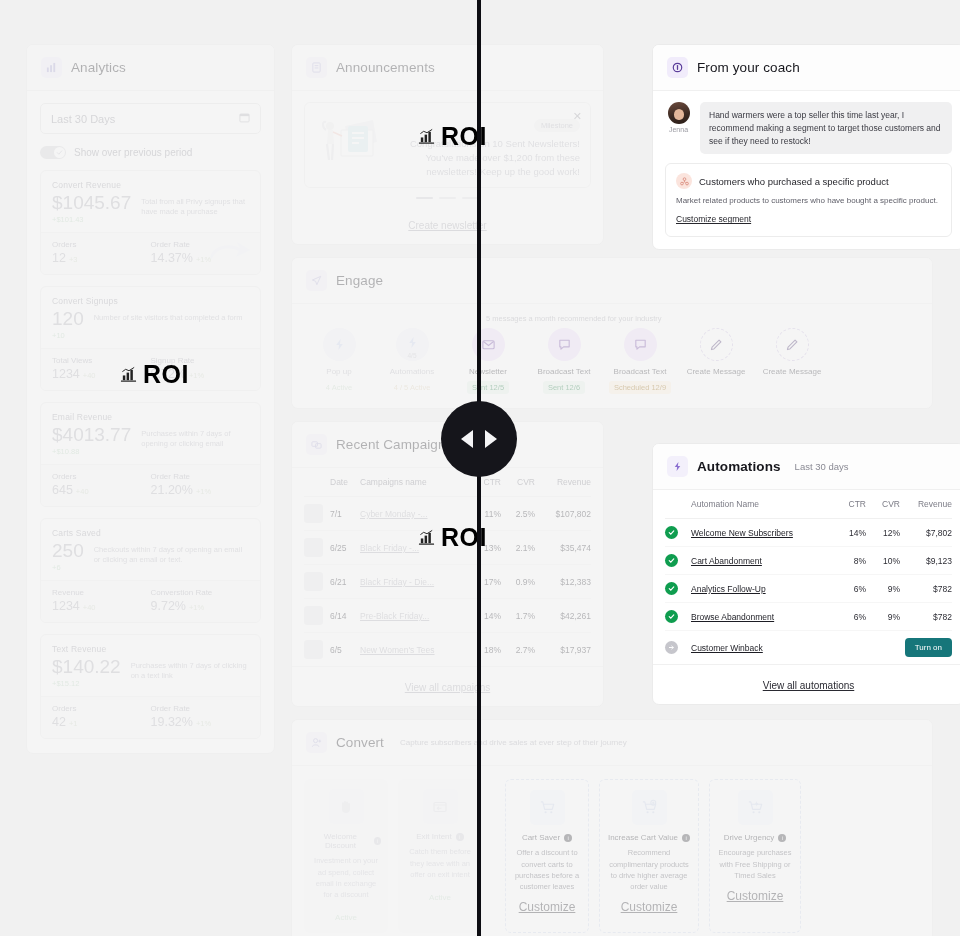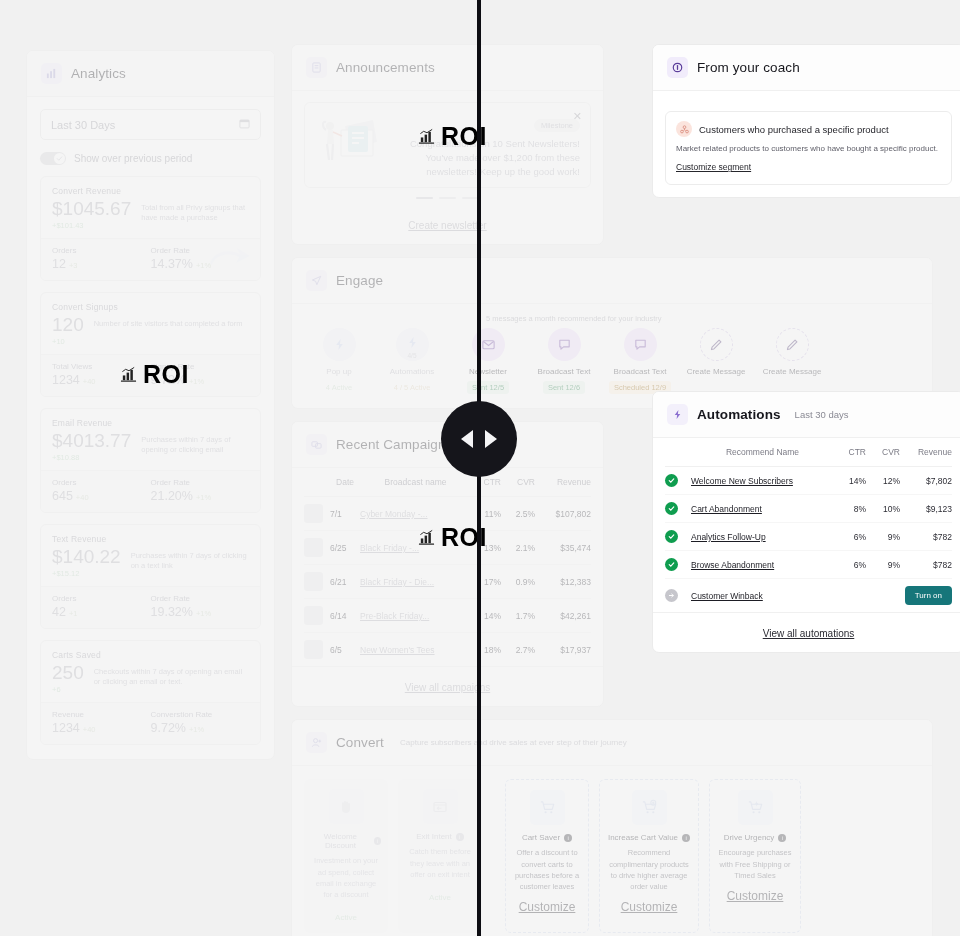--- a/index.html
+++ b/index.html
@@ -23,21 +23,21 @@
   .nav-right { display: flex; gap: 14px; margin-left: auto; margin-right: 14px; }
   .nav-pill { height: 11px; background: #d6d6d6; border-radius: 1px; }
   .nav-pill.w1 { width: 42px; } .nav-pill.w2 { width: 40px; }
   .nav-pill.w3 { width: 46px; } .nav-pill.w4 { width: 38px; }
   .nav-pill.w5 { width: 40px; } .nav-pill.w6 { width: 36px; }
   .nav-pill.r1 { width: 46px; } .nav-pill.r2 { width: 36px; }
   .nav-pill.r3 { width: 32px; } .nav-pill.r4 { width: 40px; }
 
   
   .page { position: absolute; top: 31px; left: 0; width: 960px; height: 905px; }
-  .col-left  { position: absolute; left: 26px;  top: 19px; width: 249px; }
+  .col-left  { position: absolute; left: 26px;  top: 13px; width: 249px; }
   .col-mid   { position: absolute; left: 291px; top: 13px; width: 313px; }
   .col-right { position: absolute; left: 652px; top: 13px; width: 313px; }
 
   .card {
     background: #fff; border: 1px solid #ebebeb; border-radius: 7px;
     margin-bottom: 12px; overflow: hidden;
   }
   .card-head {
     display: flex; align-items: center; gap: 9px;
     padding: 12px 14px; border-bottom: 1px solid #f0f0f0;
@@ -168,21 +168,21 @@
   .b-sched { background: #fdf0dc; color: #9a6a12; }
   .b-mut { background: transparent; color: #c9dcc9; }
   .b-mut2 { background: transparent; color: #e0d3b9; }
 
   
   .tbl { width: 100%; border-collapse: collapse; }
   .tbl th {
     font-size: 8.5px; font-weight: 400; color: #7c7c86; text-align: right;
     padding: 9px 0 9px; border-bottom: 1px solid #f0f0f0;
   }
-  .tbl th.l { text-align: center; }
+  .tbl th.l { text-align: left; }
   .tbl td {
     font-size: 8.5px; color: #2d2d35; text-align: right;
     padding: 7px 0; border-bottom: 1px solid #f6f6f6;
   }
   .tbl td.l { text-align: left; }
   .tbl tr:last-child td { border-bottom: none; }
   .thumb {
     width: 19px; height: 19px; border-radius: 3px; background: #ececee;
     display:block;
   }
@@ -362,60 +362,60 @@
               </div>
               <div class="sub-cell">
                 <div class="sub-label">Order Rate</div>
                 <div class="sub-val"><span>21.20%</span><span class="d">+1%</span></div>
               </div>
             </div>
           </div>
 
           <div class="metric">
             <div class="metric-top">
+              <div class="m-label">Carts Saved</div>
+              <div class="m-main">
+                <div>
+                  <div class="m-val">250</div>
+                  <div class="m-delta">+6</div>
+                </div>
+                <div class="m-desc">Checkouts within 7 days of opening an email or clicking an email or text.</div>
+              </div>
+            </div>
+            <div class="metric-sub">
+              <div class="sub-cell">
+                <div class="sub-label">Revenue</div>
+                <div class="sub-val"><span>1234</span><span class="d">+40</span></div>
+              </div>
+              <div class="sub-cell">
+                <div class="sub-label">Converstion Rate</div>
+                <div class="sub-val"><span>9.72%</span><span class="d">+1%</span></div>
+              </div>
+            </div>
+          </div>
+
+          <div class="metric">
+            <div class="metric-top">
               <div class="m-label">Text Revenue</div>
               <div class="m-main">
                 <div>
                   <div class="m-val">$140.22</div>
                   <div class="m-delta">+$15.12</div>
                 </div>
                 <div class="m-desc">Purchases within 7 days of clicking on a text link</div>
               </div>
             </div>
             <div class="metric-sub">
               <div class="sub-cell">
                 <div class="sub-label">Orders</div>
                 <div class="sub-val"><span>42</span><span class="d">+1</span></div>
               </div>
               <div class="sub-cell">
                 <div class="sub-label">Order Rate</div>
                 <div class="sub-val"><span>19.32%</span><span class="d">+1%</span></div>
-              </div>
-            </div>
-          </div>
-
-          <div class="metric">
-            <div class="metric-top">
-              <div class="m-label">Carts Saved</div>
-              <div class="m-main">
-                <div>
-                  <div class="m-val">250</div>
-                  <div class="m-delta">+6</div>
-                </div>
-                <div class="m-desc">Checkouts within 7 days of opening an email or clicking an email or text.</div>
-              </div>
-            </div>
-            <div class="metric-sub">
-              <div class="sub-cell">
-                <div class="sub-label">Revenue</div>
-                <div class="sub-val"><span>1234</span><span class="d">+40</span></div>
-              </div>
-              <div class="sub-cell">
-                <div class="sub-label">Converstion Rate</div>
-                <div class="sub-val"><span>9.72%</span><span class="d">+1%</span></div>
               </div>
             </div>
           </div>
         </div>
       </div>
     </div>
 
     <div class="col-mid dim">
 
       <div class="card">
@@ -560,21 +560,21 @@
               </svg>
           </span>
           <span class="htitle">Recent Campaigns</span>
         </div>
         <div style="padding:0 12px;">
           <table class="tbl">
             <thead>
               <tr>
                 <th class="l" style="width:26px"></th>
                 <th class="l" style="width:30px">Date</th>
-                <th class="l">Broadcast name</th>
+                <th class="l">Campaigns name</th>
                 <th style="width:30px">CTR</th>
                 <th style="width:34px">CVR</th>
                 <th style="width:56px">Revenue</th>
               </tr>
             </thead>
             <tbody>
               <tr>
                 <td class="l">
                     <span class="thumb"></span>
                   </td>
@@ -739,20 +739,27 @@
         <div class="card-head">
           <span class="hicon" style="background:#f1ecfb;">
             <svg width="11" height="11" viewBox="0 0 12 12">
                 <circle cx="6" cy="6" r="4.6" fill="none" stroke="#5b3d9a" stroke-width="1.3"></circle>
                 <rect x="5.3" y="3.2" width="1.4" height="5.4" rx=".6" fill="#5b3d9a"></rect>
               </svg>
           </span>
           <span class="htitle" style="color:#17171d;">From your coach</span>
         </div>
         <div class="coach-body">
+          <div class="coach-row">
+            <div class="coach-av">
+              <div class="av-img"></div>
+              <div class="av-name">Jenna</div>
+            </div>
+            <div class="bubble">Hand warmers were a top seller this time last year, I recommend making a segment to target those customers and see if they need to restock!</div>
+          </div>
           <div class="seg-box">
             <div class="seg-title-row">
               <span class="seg-icon">
                 <svg width="9" height="9" viewBox="0 0 10 10">
                     <circle cx="5" cy="2.4" r="1.5" fill="none" stroke="#d9897a" stroke-width=".9"></circle>
                     <circle cx="2.2" cy="7.3" r="1.5" fill="none" stroke="#d9897a" stroke-width=".9"></circle>
                     <circle cx="7.8" cy="7.3" r="1.5" fill="none" stroke="#d9897a" stroke-width=".9"></circle>
                     <path d="M5 4 V6 M3.6 6.3 L4.6 5.2 M6.4 6.3 L5.4 5.2" stroke="#d9897a" stroke-width=".8"></path>
                   </svg>
               </span>
@@ -774,21 +781,21 @@
               </svg>
           </span>
           <span class="htitle" style="font-weight:bold;color:#17171d;">Automations</span>
           <span class="hsub">Last 30 days</span>
         </div>
         <div style="padding:0 12px;">
           <table class="tbl">
             <thead>
               <tr>
                 <th class="l" style="width:26px"></th>
-                <th class="l">Recommend Name</th>
+                <th class="l">Automation Name</th>
                 <th style="width:32px">CTR</th>
                 <th style="width:34px">CVR</th>
                 <th style="width:52px">Revenue</th>
               </tr>
             </thead>
             <tbody>
               <tr>
                 <td class="l">
                     <span class="check">
                       <svg width="7" height="7" viewBox="0 0 8 8">

